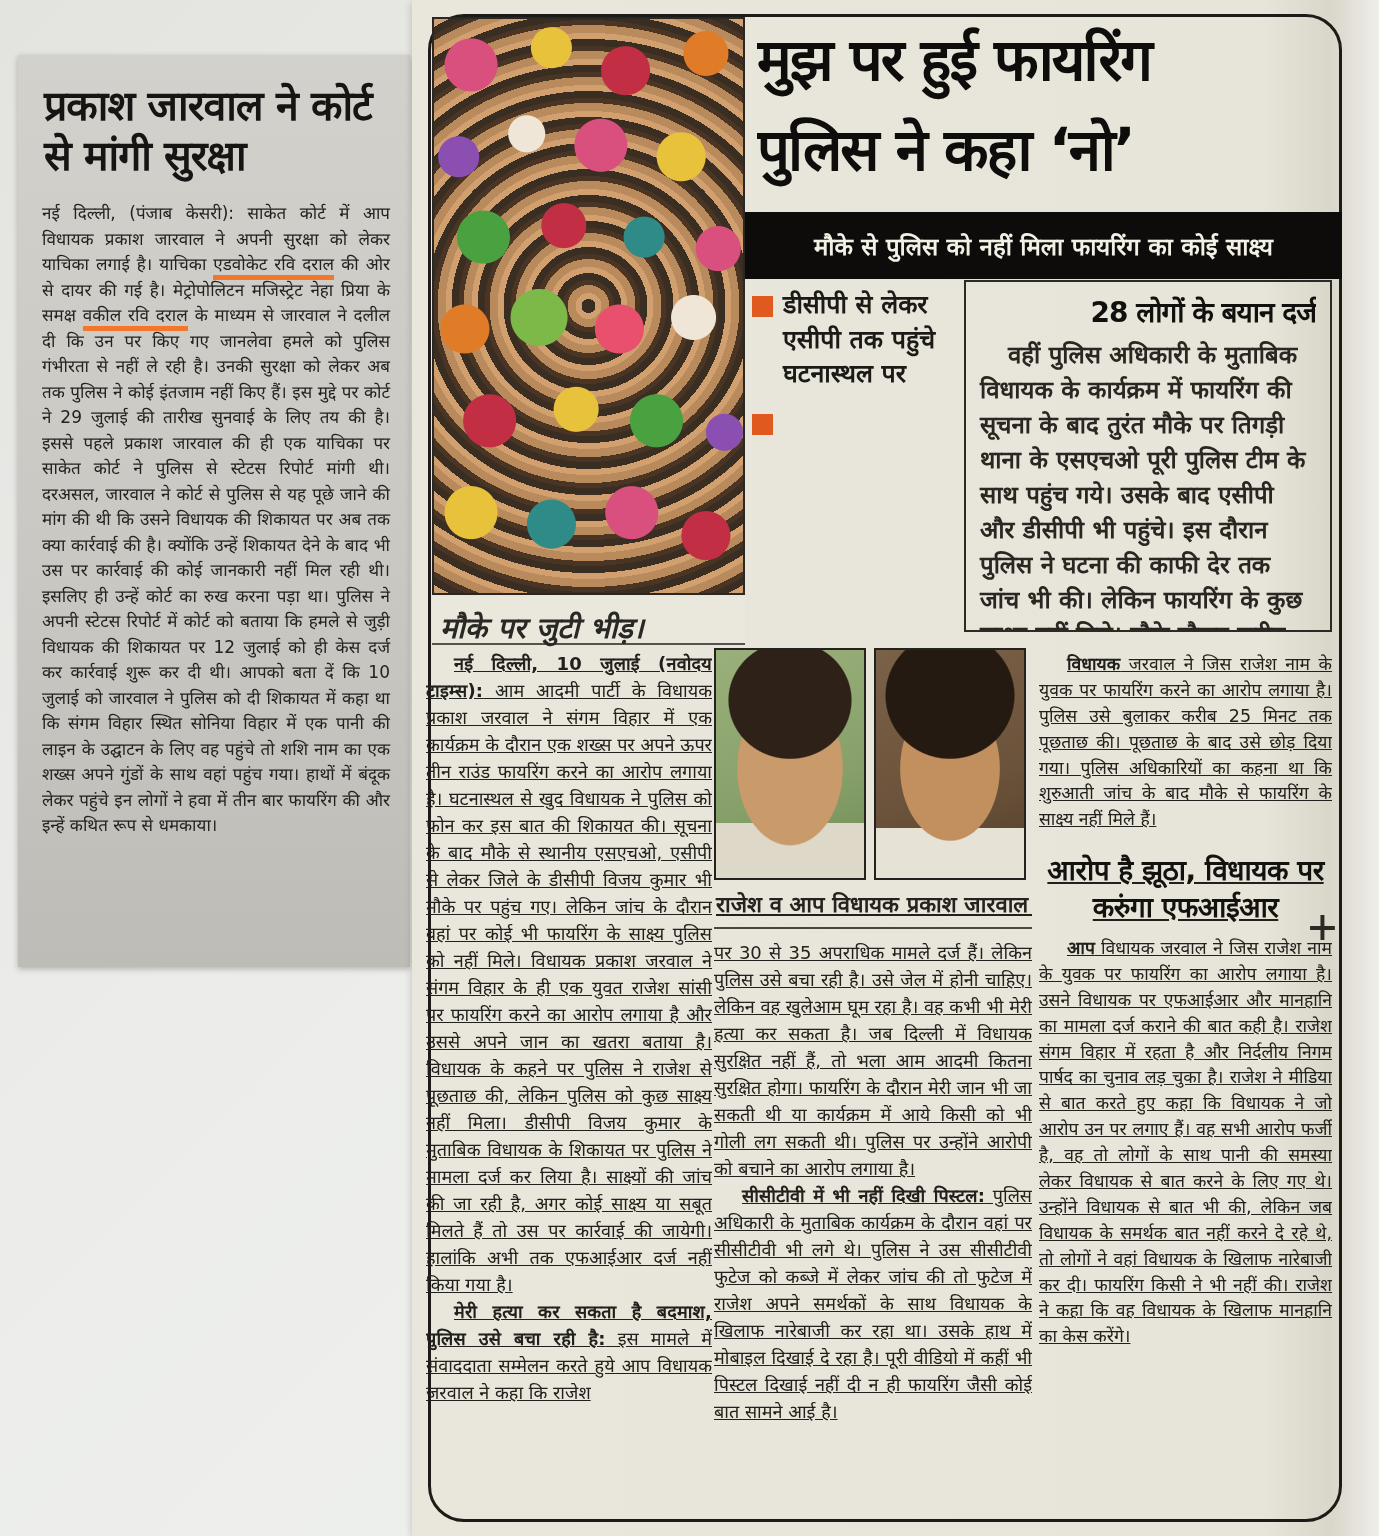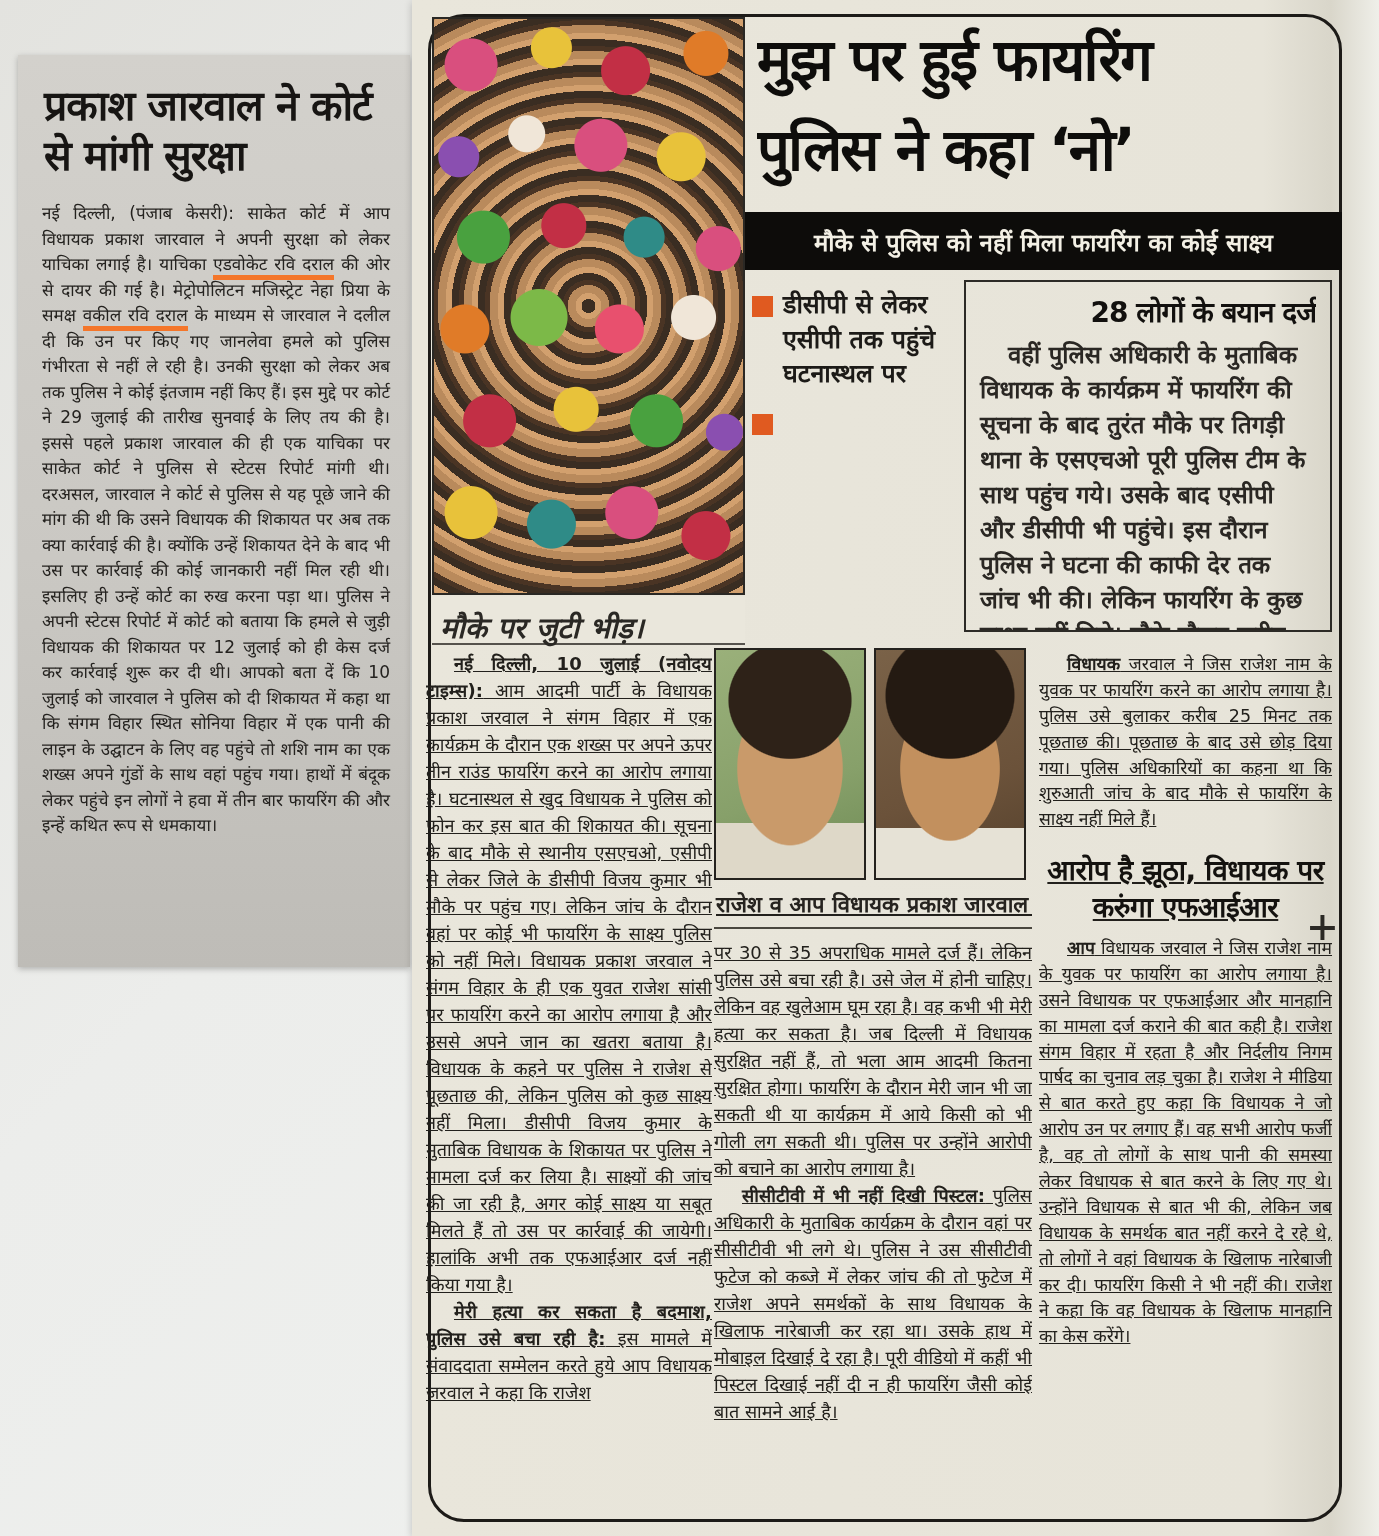--- a/index.html
+++ b/index.html
@@ -91,21 +91,21 @@
   }
 
   
   .headline-main {
     position:absolute; left:345px; top:16px; width:585px; height:196px;
     font-weight:800; color:#0e0d0b;
     font-size:58px; line-height:1.55; letter-spacing:-2px;
     white-space:nowrap; overflow:hidden;
   }
   .subbar {
-    position:absolute; left:333px; top:212px; width:597px; height:58px;
+    position:absolute; left:333px; top:212px; width:597px; height:67px;
     background:#0d0c0a; color:#f3f0e5;
     font-size:24px; font-weight:bold;
     display:flex; align-items:center; justify-content:center;
     white-space:nowrap; overflow:hidden;
   }
 
   
   .bullets {
     position:absolute; left:340px; top:288px; width:208px; height:350px;
     overflow:hidden;

